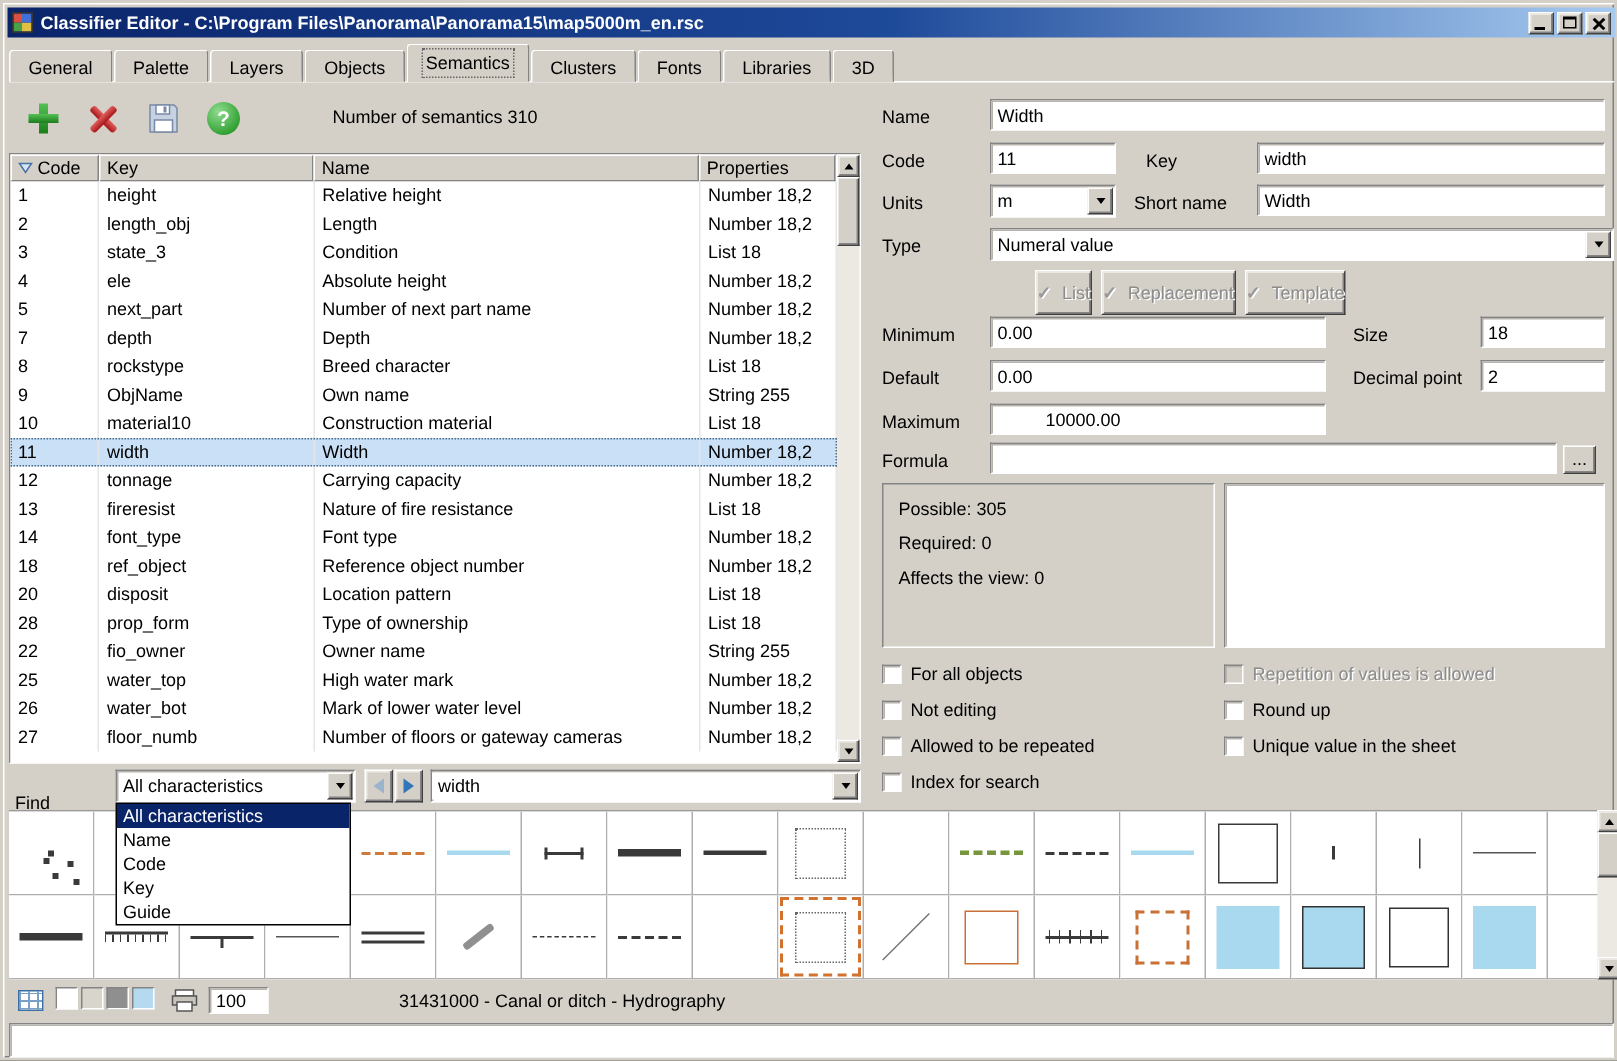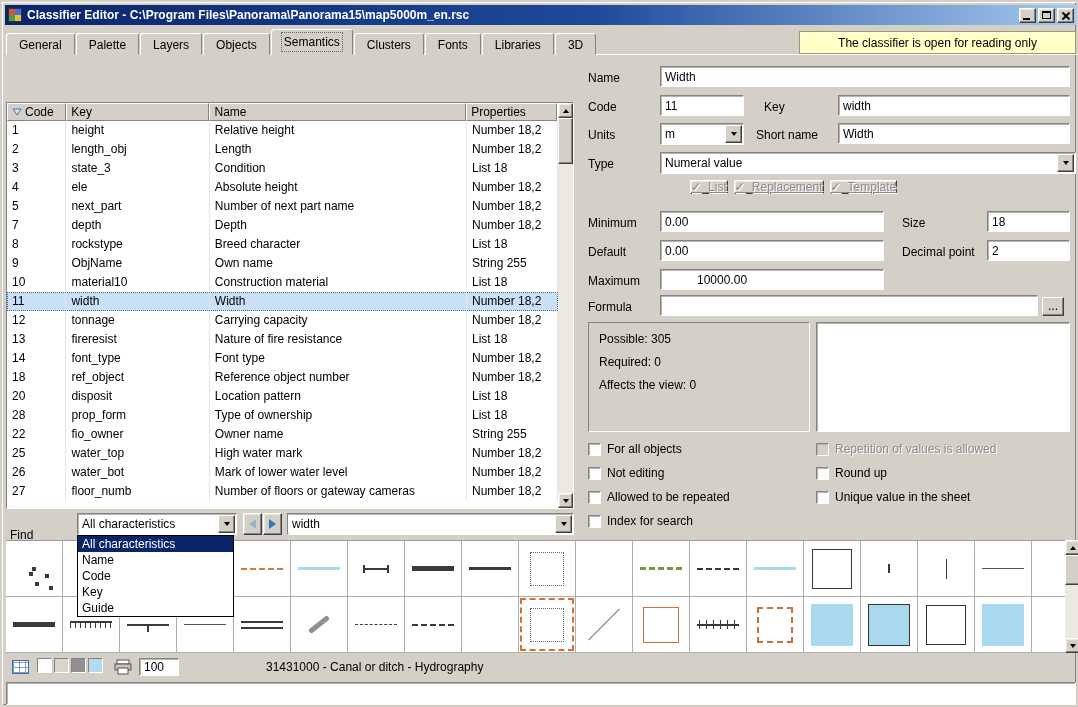--- a/index.html
+++ b/index.html
@@ -100,23 +100,23 @@
   .opt{height:16px;line-height:16px;padding-left:4px;overflow:hidden;white-space:nowrap;}
   .opt.selected{background:#0a246a;color:#fff;}
 
   
   .details{position:absolute;left:578px;top:56px;width:496px;height:478px;}
   .dlabel{position:absolute;white-space:nowrap;}
   .edit{position:absolute;height:21px;background:#fff;border:1px solid;border-color:#848484 #fff #fff #848484;
     box-shadow:inset 1px 1px 0 #b8b4ac;font:12px "Liberation Sans",sans-serif;padding:0 4px;outline:none;}
   .combo-abs{position:absolute;height:22px;}
   .btnrow{position:absolute;left:110px;top:122px;display:flex;gap:6px;}
-  .btn-gray{height:14px;background:#d4d0c8;border:1px solid;border-color:#fff #404040 #404040 #fff;
+  .btn-gray{height:30px;background:#d4d0c8;border:1px solid;border-color:#fff #404040 #404040 #fff;
     box-shadow:inset 1px 1px 0 #ece9e2, inset -1px -1px 0 #848484;
-    color:#8c8c8c;text-shadow:1px 1px 0 #fff;display:flex;align-items:center;justify-content:center;gap:7px;text-decoration:underline;}
+    color:#8c8c8c;text-shadow:1px 1px 0 #fff;display:flex;align-items:center;justify-content:center;gap:7px;}
   .chk::before{content:"\2713";color:#9a9a9a;font-weight:bold;text-shadow:1px 1px 0 #fff;}
   .browse-btn{position:absolute;left:462px;top:239px;width:22px;height:19px;background:#d4d0c8;border:1px solid;
     border-color:#fff #404040 #404040 #fff;box-shadow:inset -1px -1px 0 #848484;text-align:center;line-height:16px;}
   .statsbox{position:absolute;left:8px;top:264px;width:222px;height:110px;background:#d4d0c8;
     border:1px solid;border-color:#848484 #fff #fff #848484;padding:9px 10px;display:flex;flex-direction:column;gap:9px;}
   .listbox{position:absolute;left:236px;top:264px;width:254px;height:110px;background:#fff;
     border:1px solid;border-color:#848484 #fff #fff #848484;box-shadow:inset 1px 1px 0 #b8b4ac;}
   .checkcol{position:absolute;display:flex;flex-direction:column;gap:10px;}
   .checks-left{left:8px;top:384px;}
   .checks-right{left:236px;top:384px;}
@@ -222,24 +222,41 @@
       <div class="tab">
     <span class="tab-label">Fonts</span>
   </div>
       <div class="tab">
     <span class="tab-label">Libraries</span>
   </div>
       <div class="tab">
     <span class="tab-label">3D</span>
   </div>
     </div>
-  <div class="banner">
-    <span>The classifier is open for reading only</span>
-  </div>
-
+
+  <div class="toolbar">
+    <span class="tool">
+        <span class="icon-plus"></span>
+      </span>
+    <span class="tool">
+        <span class="icon-x"></span>
+      </span>
+    <span class="tool">
+      <svg width="22" height="22" viewBox="0 0 22 22">
+        <path d="M2 2 h16 l2 2 v16 h-18 z" fill="#c6d2e4" stroke="#7a8aa4"></path>
+        <rect x="6" y="2" width="9" height="6" fill="#ffffff" stroke="#7a8aa4"></rect>
+        <rect x="11" y="3" width="2" height="4" fill="#7a8aa4"></rect>
+        <rect x="5" y="12" width="12" height="8" fill="#ffffff" stroke="#7a8aa4"></rect>
+      </svg>
+    </span>
+    <span class="tool">
+        <span class="icon-help"></span>
+      </span>
+    <span class="count">Number of semantics 310</span>
+  </div>
 
   <div class="semtable">
     <div class="thead">
       <div class="hc c-code">
         <svg class="ficon" width="10" height="9" viewBox="0 0 10 9">
           <polygon points="1,1 9,1 5,7" fill="#d8e4f0" stroke="#4472a8"></polygon>
         </svg>
         <span>Code</span>
       </div>
       <div class="hc c-key">

